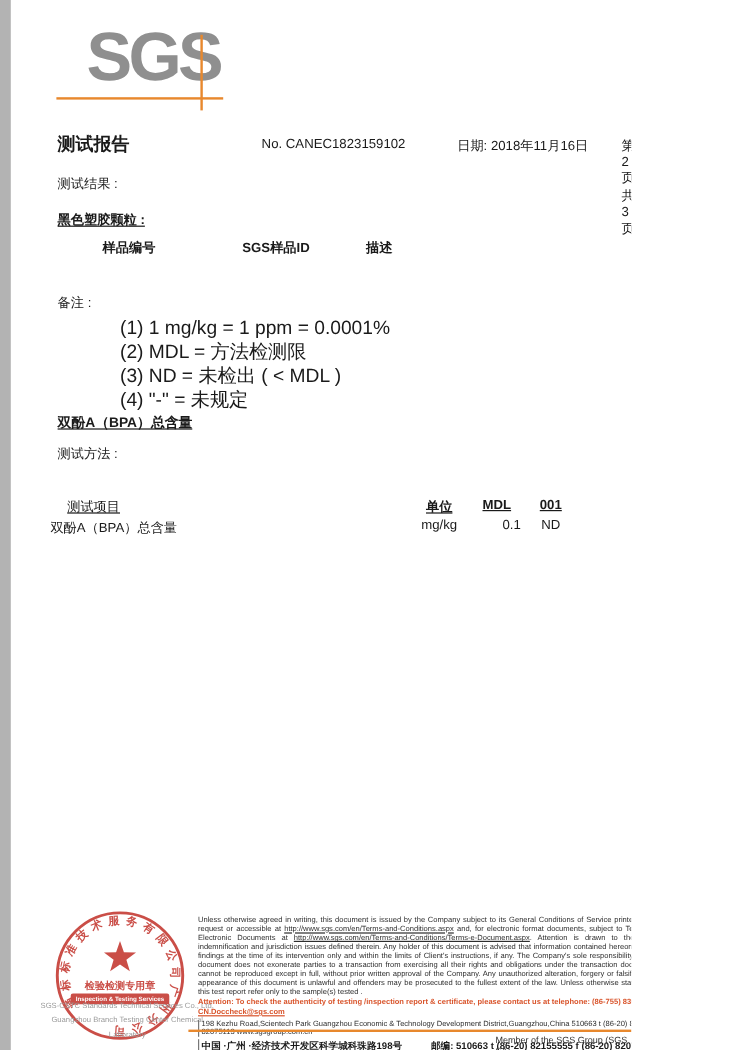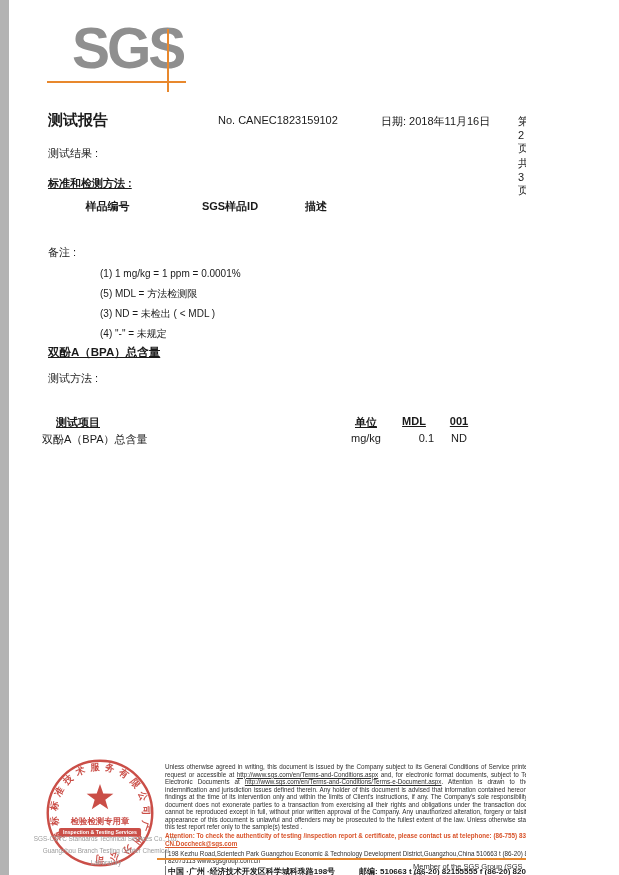--- a/index.html
+++ b/index.html
@@ -25,30 +25,30 @@
   .sample-desc-label { position:absolute; left:48px; top:176px; font-size:11px; font-weight:bold; text-decoration:underline; }
 
   .sample-table { position:absolute; left:60px; top:199px; border-collapse:collapse; font-size:11px; }
   .sample-table th { font-weight:bold; padding:0 0 4px 0;margin-top:12px; }
   .sample-table td { padding:0; }
   .col-sn { width:95px; text-align:center; }
   .col-id { width:150px; text-align:center; }
   .col-desc { width:170px; text-align:left; }
 
   .notes-label { position:absolute; left:48px; top:245px; font-size:11px; }
-  .notes { position:absolute; left:100px; top:264px; font-size:10px; }
+  .notes { position:absolute; left:100px; top:264px; font-size:16px; }
   .notes div { height:20px; line-height:20px; }
 
   .bpa-title { position:absolute; left:48px; top:345px; font-size:11.5px; font-weight:bold; text-decoration:underline; }
   .method-label { position:absolute; left:48px; top:371px; font-size:11px; }
   .method-text { position:absolute; left:100px; top:369px; width:474px; font-size:11px; line-height:1.7; }
 
   .rt { position:absolute; font-size:11px; }
   .rt-underline { text-decoration:underline; }
-  .rt-h-item { left:56px; top:415px; font-weight:bold; }
+  .rt-h-item { left:56px; top:415px; font-weight:normal; }
   .rt-box { text-align:center; }
   .rt-h-unit { left:342px; top:415px; width:48px; font-weight:bold; }
   .rt-h-mdl  { left:394px; top:415px; width:40px; font-weight:bold; }
   .rt-h-001  { left:438px; top:415px; width:42px; font-weight:bold; }
   .rt-item { left:42px; top:432px; }
   .rt-unit { left:342px; top:432px; width:48px; }
   .rt-mdl  { left:394px; top:432px; width:40px;text-align:right; }
   .rt-001  { left:438px; top:432px; width:42px; }
 
   
@@ -80,36 +80,36 @@
   <div class="logo-text">SGS</div>
   <div class="logo-hline"></div>
   <div class="logo-vline"></div>
 
   <div class="title">测试报告</div>
   <div class="report-no">No. CANEC1823159102</div>
   <div class="hdr-date">日期: 2018年11月16日</div>
   <div class="page-info">第2页,共3页</div>
 
   <div class="results-label">测试结果 :</div>
-  <div class="sample-desc-label">标准和检测方法 :</div>
+  <div class="sample-desc-label">黑色塑胶颗粒 :</div>
 
   <table class="sample-table">
     <tbody>
         <tr>
       <th class="col-sn">样品编号</th>
       <th class="col-id">SGS样品ID</th>
       <th class="col-desc">描述</th>
     </tr>
   </tbody>
     </table>
 
   <div class="notes-label">备注 :</div>
   <div class="notes">
     <div>(1) 1 mg/kg = 1 ppm = 0.0001%</div>
-    <div>(5) MDL = 方法检测限</div>
+    <div>(2) MDL = 方法检测限</div>
     <div>(3) ND = 未检出 ( &lt; MDL )</div>
     <div>(4) "-" = 未规定</div>
   </div>
 
   <div class="bpa-title">双酚A（BPA）总含量</div>
   <div class="method-label">测试方法 :</div>
 
   <div class="rt rt-h-item"><span class="rt-underline">测试项目</span></div>
   <div class="rt rt-box rt-h-unit"><span class="rt-underline">单位</span></div>
   <div class="rt rt-box rt-h-mdl"><span class="rt-underline">MDL</span></div>

